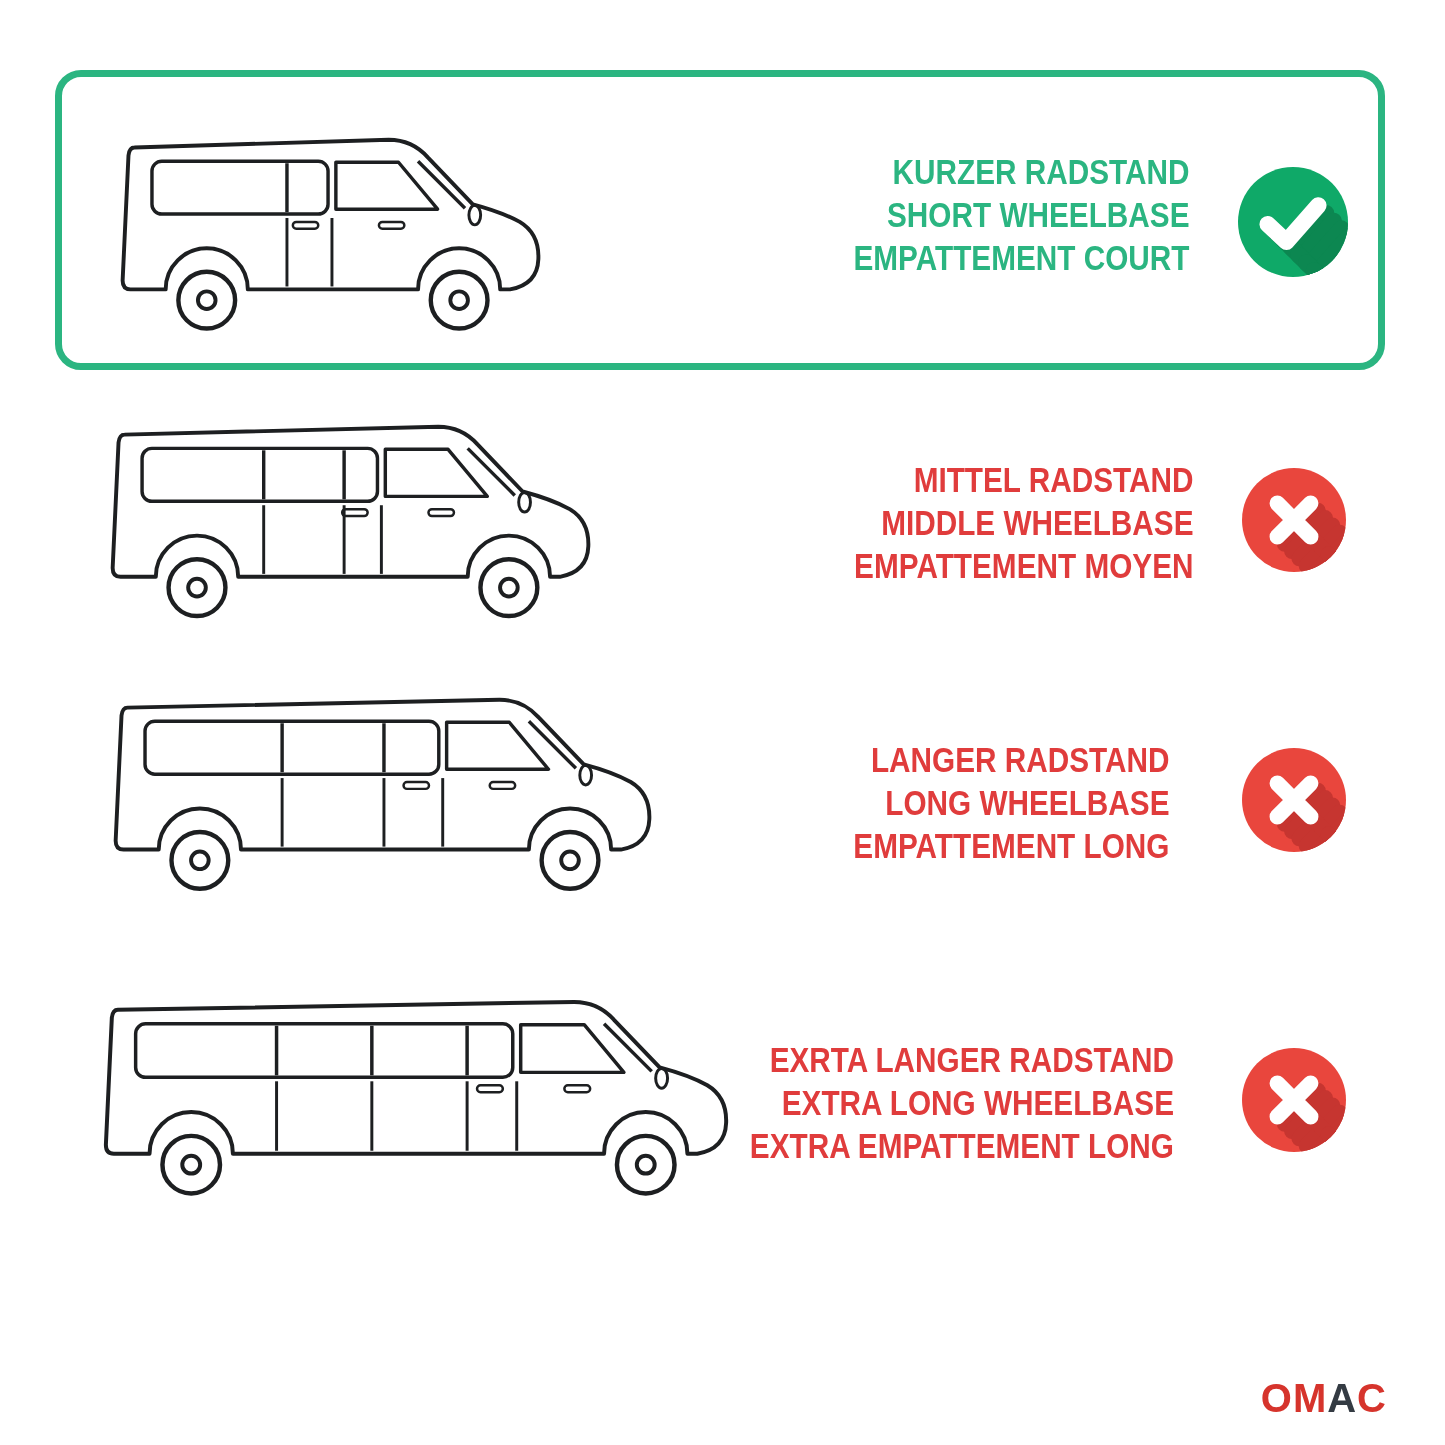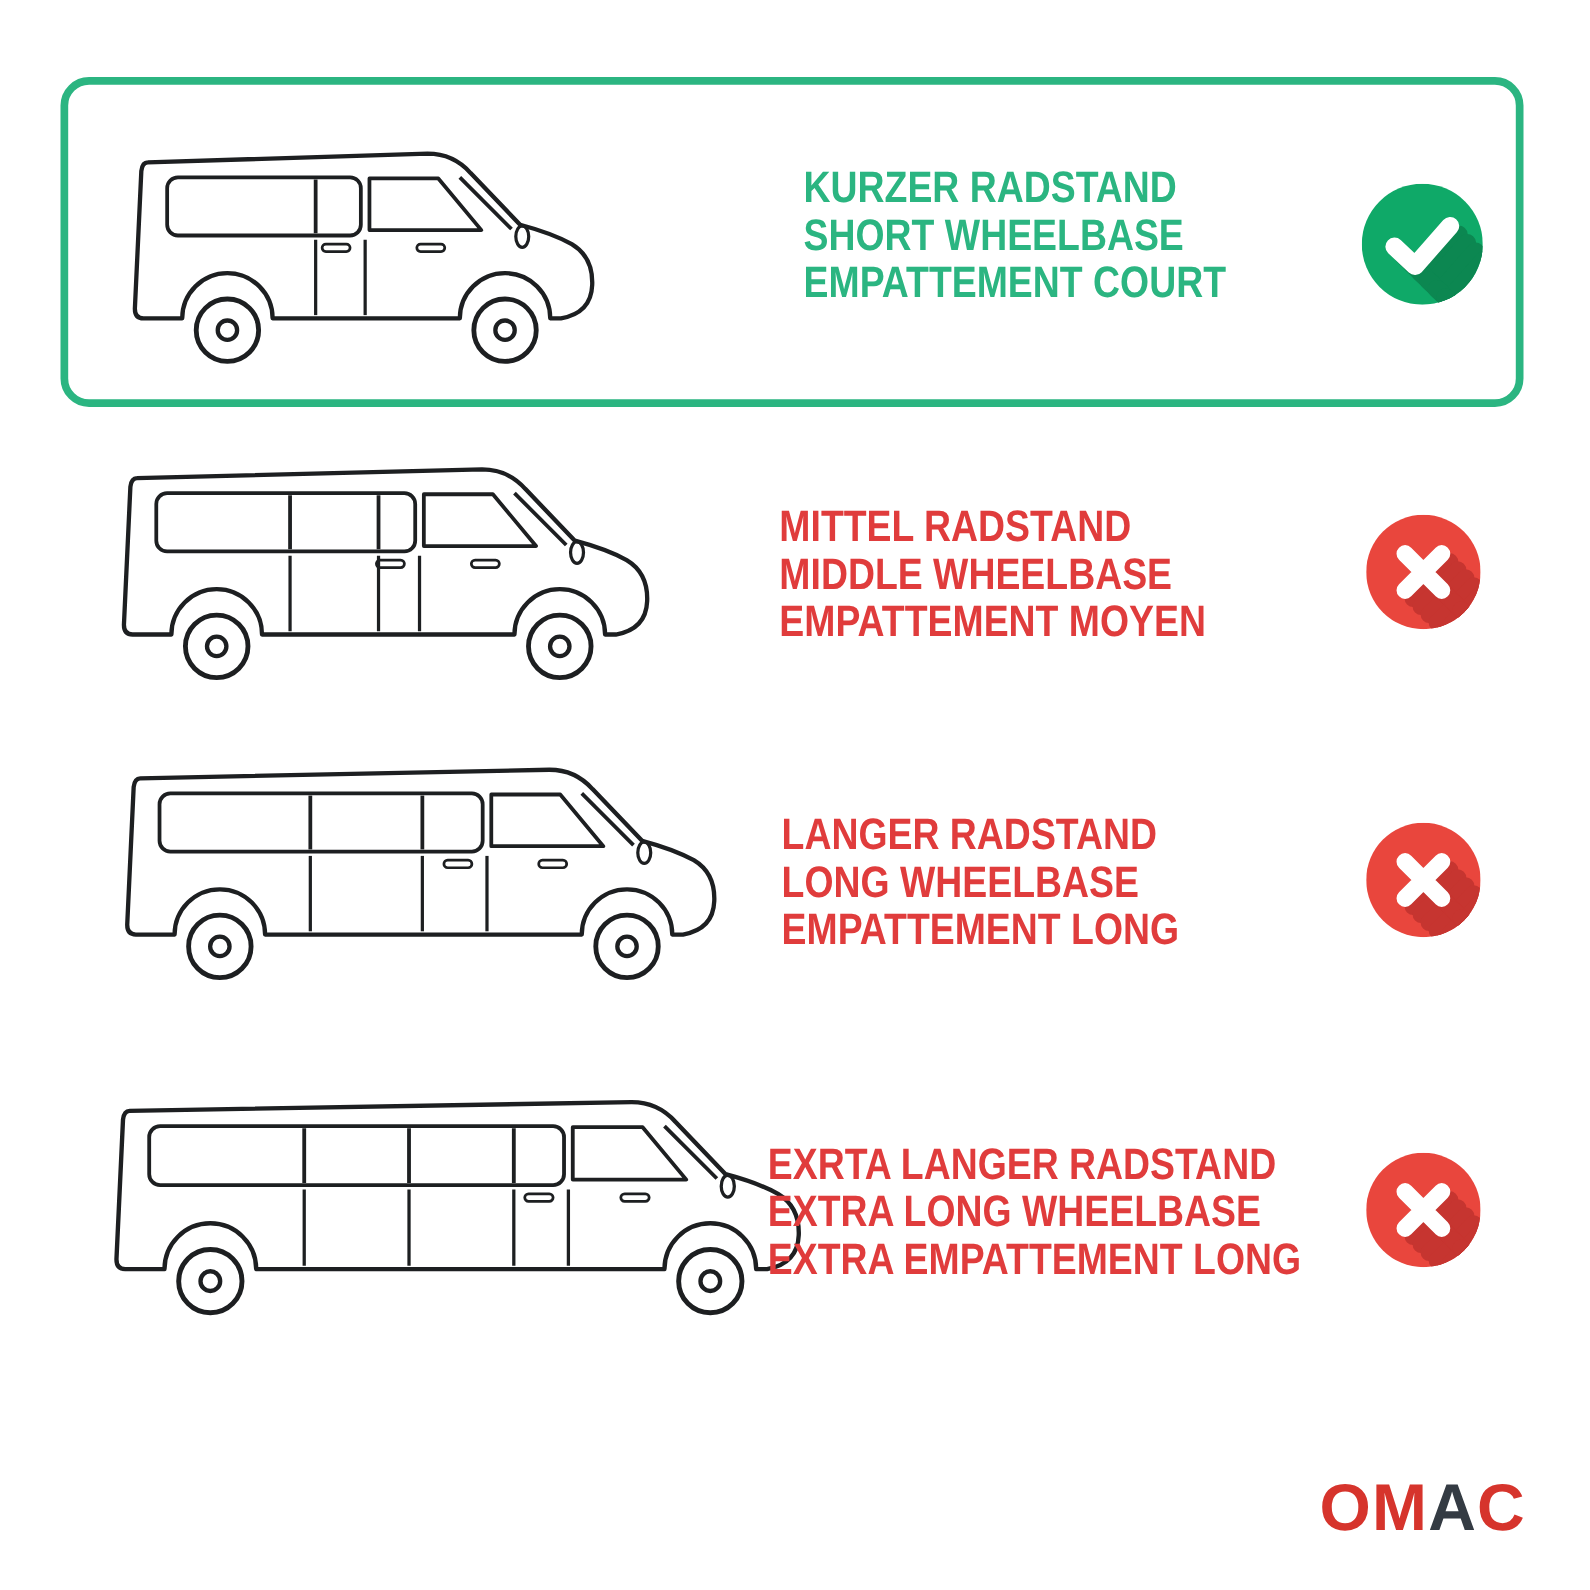--- a/index.html
+++ b/index.html
@@ -16,35 +16,35 @@
     position:absolute;
     left:55px;top:70px;width:1330px;height:300px;
     border:7px solid var(--green-accent,#2bb581);
     border-radius:26px;
     box-sizing:border-box;
   }
   .van{position:absolute;}
   .van svg{display:block;width:100%;height:auto;}
   .label{
     position:absolute;
-    text-align:left;
+    text-align:right;
     font-weight:700;
-    font-size:40px;
+    font-size:35px;
     line-height:43px;
     letter-spacing:0px;
   }
   .label .ln{transform:scaleX(0.85);transform-origin:50% 50%;white-space:nowrap;}
   .label.green{color:var(--green-accent,#2bb581);}
   .label.red{color:var(--red-text,#e03c3c);}
   .status{position:absolute;}
   .status svg{display:block;width:100%;height:100%;}
   .logo{
     position:absolute;
-    right:58px;bottom:40px;
-    font-size:60px;
+    right:58px;bottom:24px;
+    font-size:40px;
     font-weight:700;
     letter-spacing:1px;
   }
   .logo .red{color:var(--logo-red,#d6342c);}
   .logo .dark{color:var(--logo-dark,#343b43);}
 </style>
 </head>
 <body>
 
 <div class="green-frame"></div>
@@ -109,21 +109,21 @@
         <line x1="380" y1="48" x2="428" y2="96" stroke="#1d1f21" stroke-width="3.5"></line>
         <ellipse cx="438" cy="103" rx="6" ry="10" fill="none" stroke="#1d1f21" stroke-width="3"></ellipse>
         <rect x="340" y="110" width="26" height="7" rx="3.5" fill="none" stroke="#1d1f21" stroke-width="2.5"></rect>
         <rect x="252" y="110" width="26" height="7" rx="3.5" fill="none" stroke="#1d1f21" stroke-width="2.5"></rect>
         <circle cx="104" cy="190" r="29" fill="#fff" stroke="#1d1f21" stroke-width="4.5"></circle>
         <circle cx="104" cy="190" r="9" fill="none" stroke="#1d1f21" stroke-width="4"></circle>
         <circle cx="422" cy="190" r="29" fill="#fff" stroke="#1d1f21" stroke-width="4.5"></circle>
         <circle cx="422" cy="190" r="9" fill="none" stroke="#1d1f21" stroke-width="4"></circle>
       </svg>
     </div>
-  <div class="label red" style="left:668px;top:458px;width:540px">
+  <div class="label red" style="left:694px;top:458px;width:540px">
     <div class="ln">MITTEL RADSTAND</div>
     <div class="ln">MIDDLE WHEELBASE</div>
     <div class="ln">EMPATTEMENT MOYEN</div>
   </div>
   <div class="status" style="left:1242px;top:468px;width:104px;height:104px">
       <svg viewBox="0 0 100 100" xmlns="http://www.w3.org/2000/svg">
         <defs>
           <clipPath id="clip1">
             <circle cx="50" cy="50" r="50"></circle>
           </clipPath>

